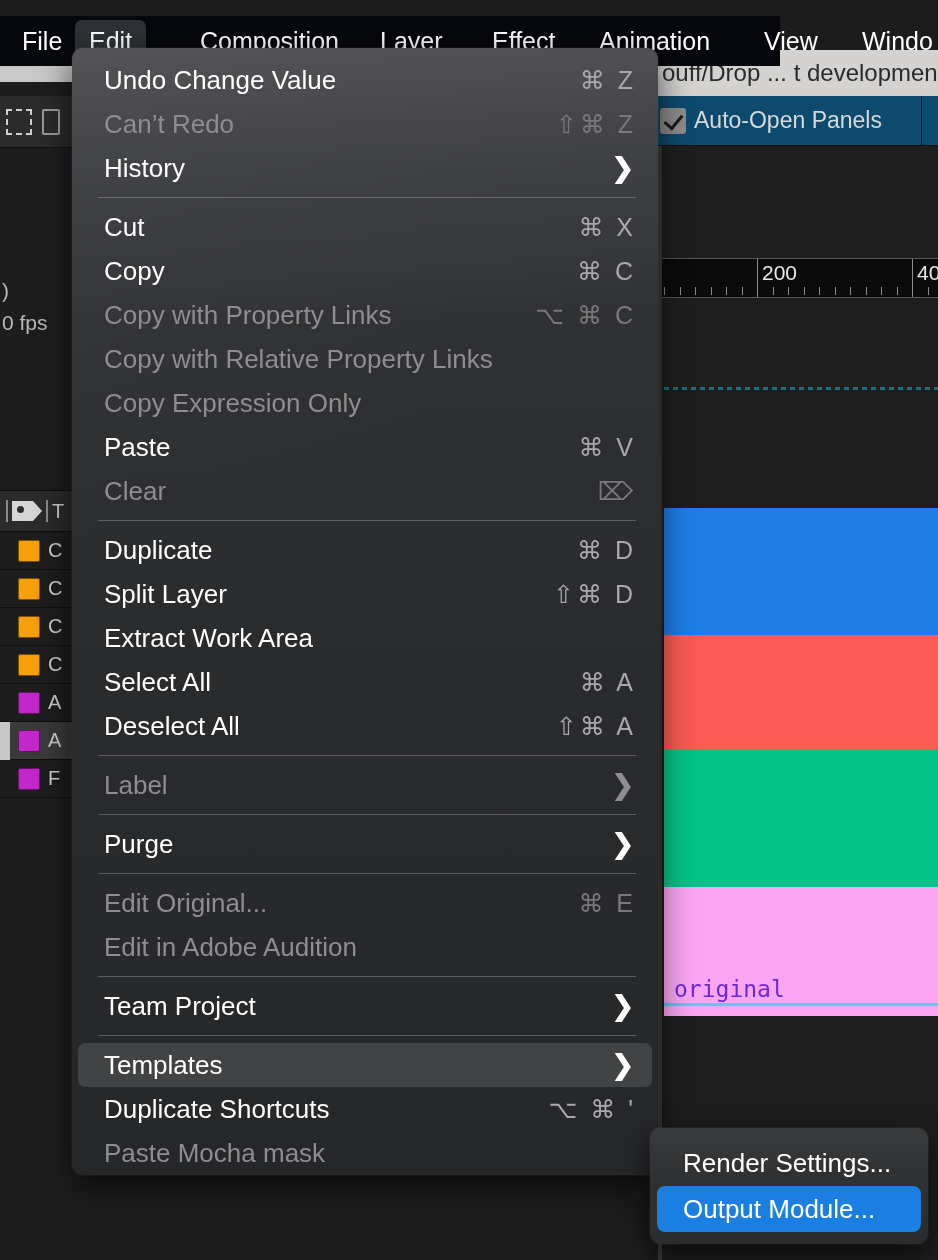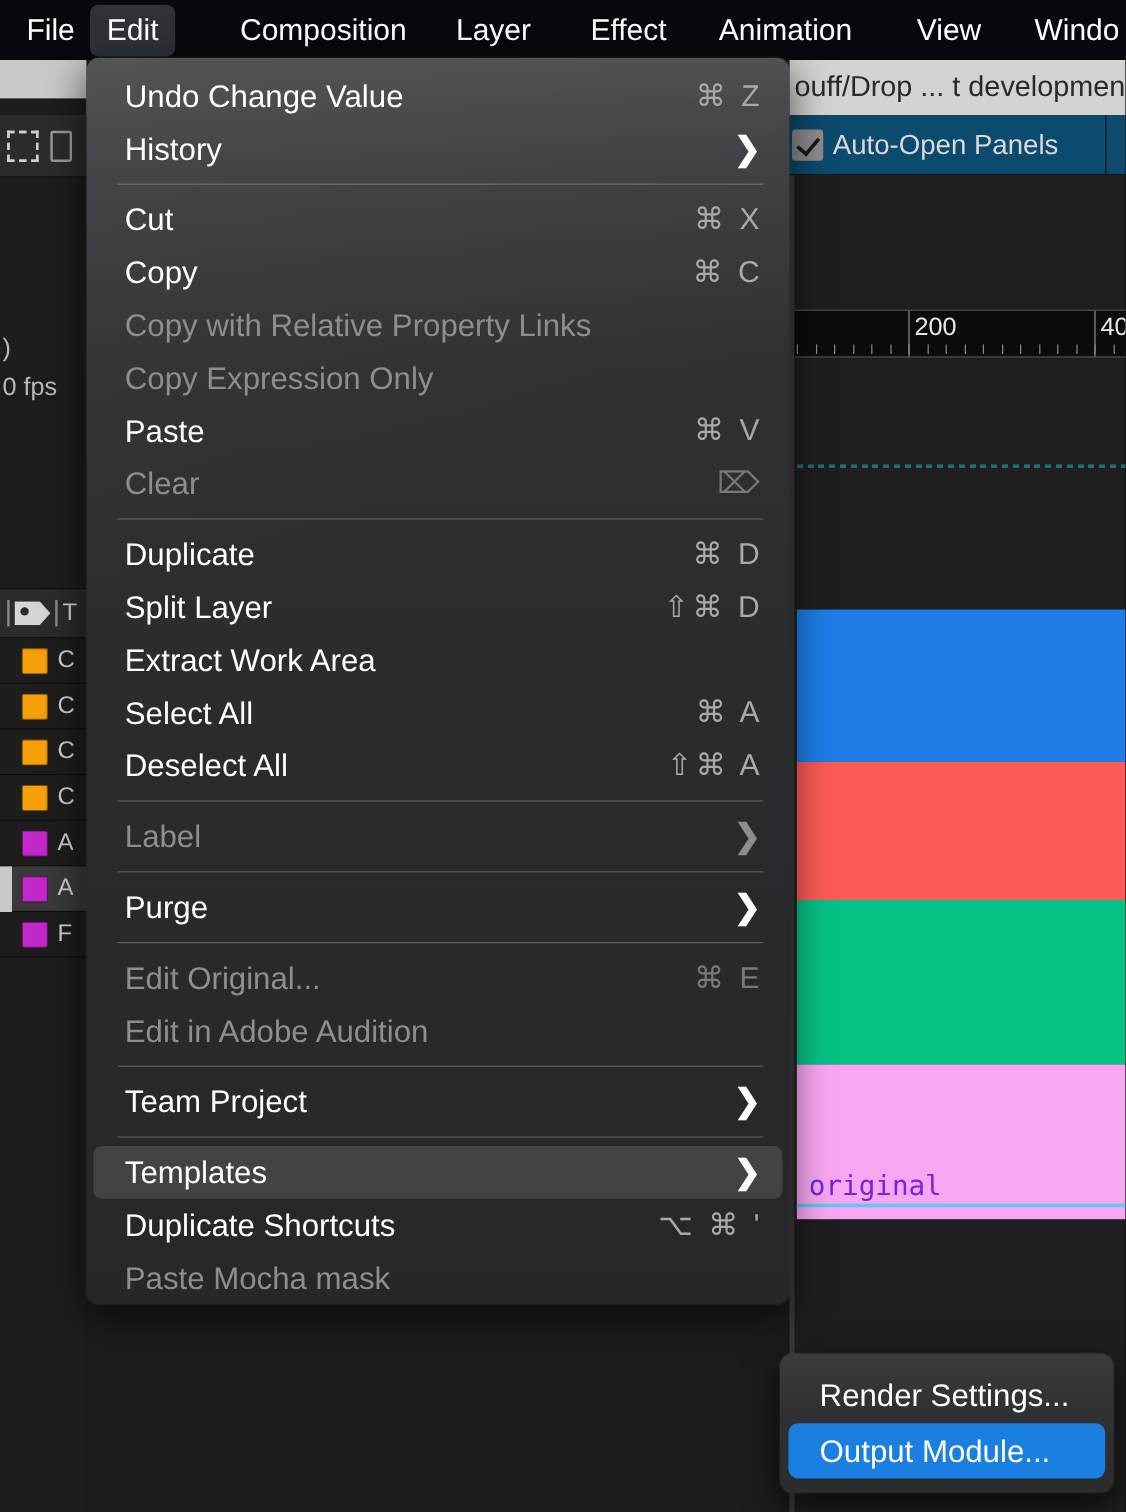--- a/index.html
+++ b/index.html
@@ -8,21 +8,21 @@
     background: #000;
     font-family: "Liberation Sans", sans-serif;
     overflow: hidden;
   }
   #root { position: relative; width: 938px; height: 1260px; overflow: hidden; }
 
   
   .bg { position: absolute; inset: 0; background: #1c1c1c; }
 
   .menubar {
-    position: absolute; left: 0; top: 0; width: 938px; height: 50px;
+    position: absolute; left: 0; top: 16px; width: 780px; height: 50px;
     background: #07080d;
     display: flex; align-items: center;
   }
   .menubar .mi {
     font-size: 25px; color: #ffffff; line-height: 1;
     padding: 9px 14px; border-radius: 7px; white-space: nowrap;
   }
   .menubar .mi.active { background: #2e3136; }
 
   
@@ -332,32 +332,40 @@
         <div class="mi" style="position: absolute; left: 750px;">View</div>
         <div class="mi" style="position: absolute; left: 848px;">Windo</div>
       </div>
   </div>
 
   <div class="menu" id="edit-menu">
       <div class="mrow">
         <div class="mlabel">Undo Change Value</div>
         <div class="mkeys">⌘ Z</div>
       </div>
+      <div class="mrow dim">
+        <div class="mlabel">Can’t Redo</div>
+        <div class="mkeys">⇧⌘ Z</div>
+      </div>
       <div class="mrow">
         <div class="mlabel">History</div>
         <div class="chev">❯</div>
       </div>
       <div class="msep"></div>
       <div class="mrow">
         <div class="mlabel">Cut</div>
         <div class="mkeys">⌘ X</div>
       </div>
       <div class="mrow">
         <div class="mlabel">Copy</div>
         <div class="mkeys">⌘ C</div>
+      </div>
+      <div class="mrow dim">
+        <div class="mlabel">Copy with Property Links</div>
+        <div class="mkeys">⌥ ⌘ C</div>
       </div>
       <div class="mrow dim">
         <div class="mlabel">Copy with Relative Property Links</div>
       </div>
       <div class="mrow dim">
         <div class="mlabel">Copy Expression Only</div>
       </div>
       <div class="mrow">
         <div class="mlabel">Paste</div>
         <div class="mkeys">⌘ V</div>

